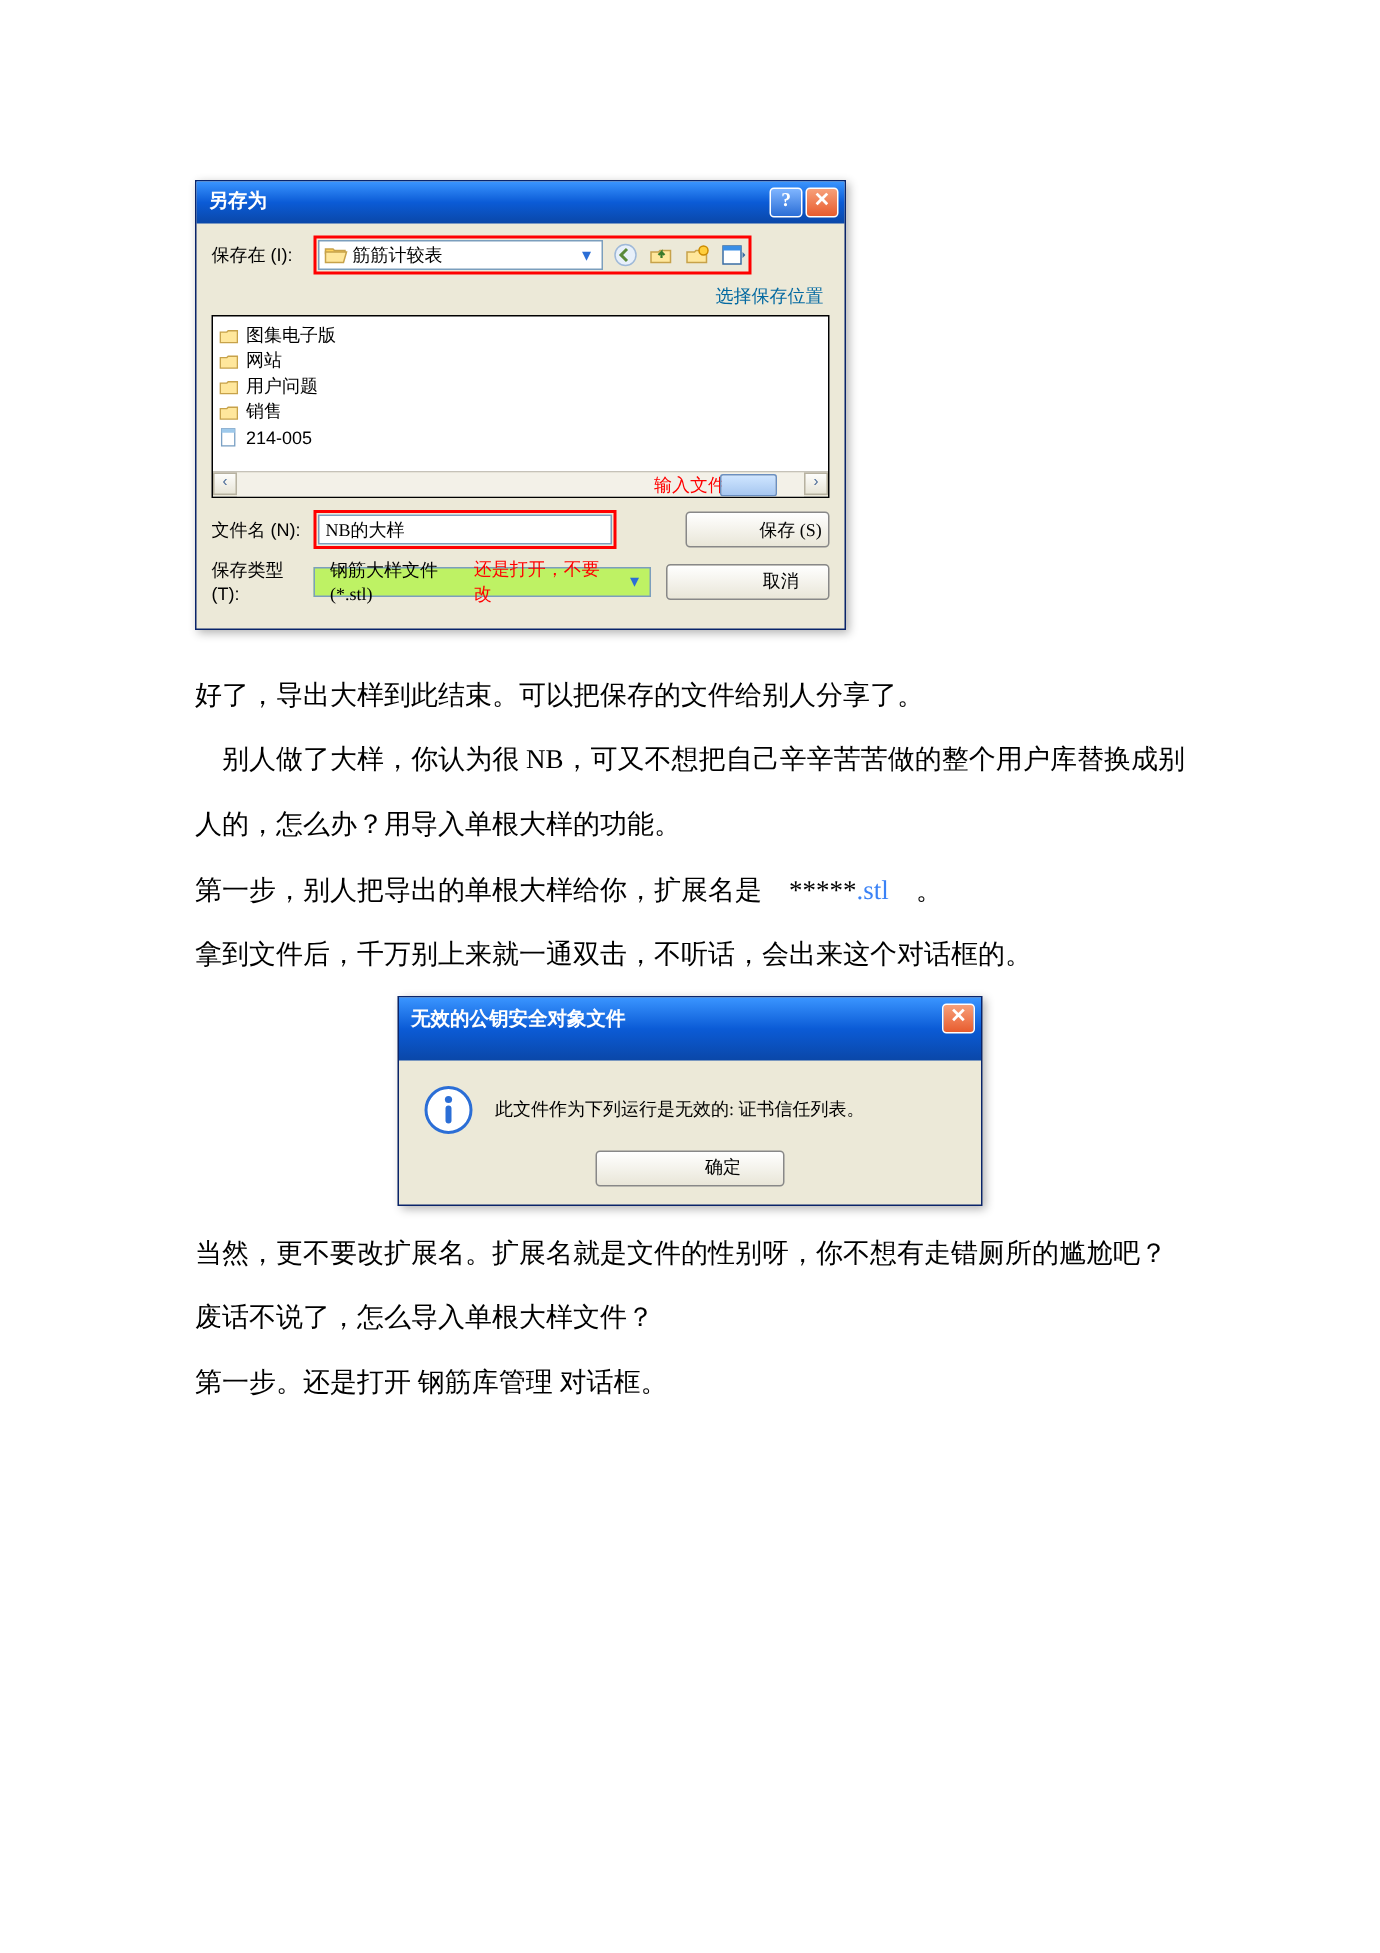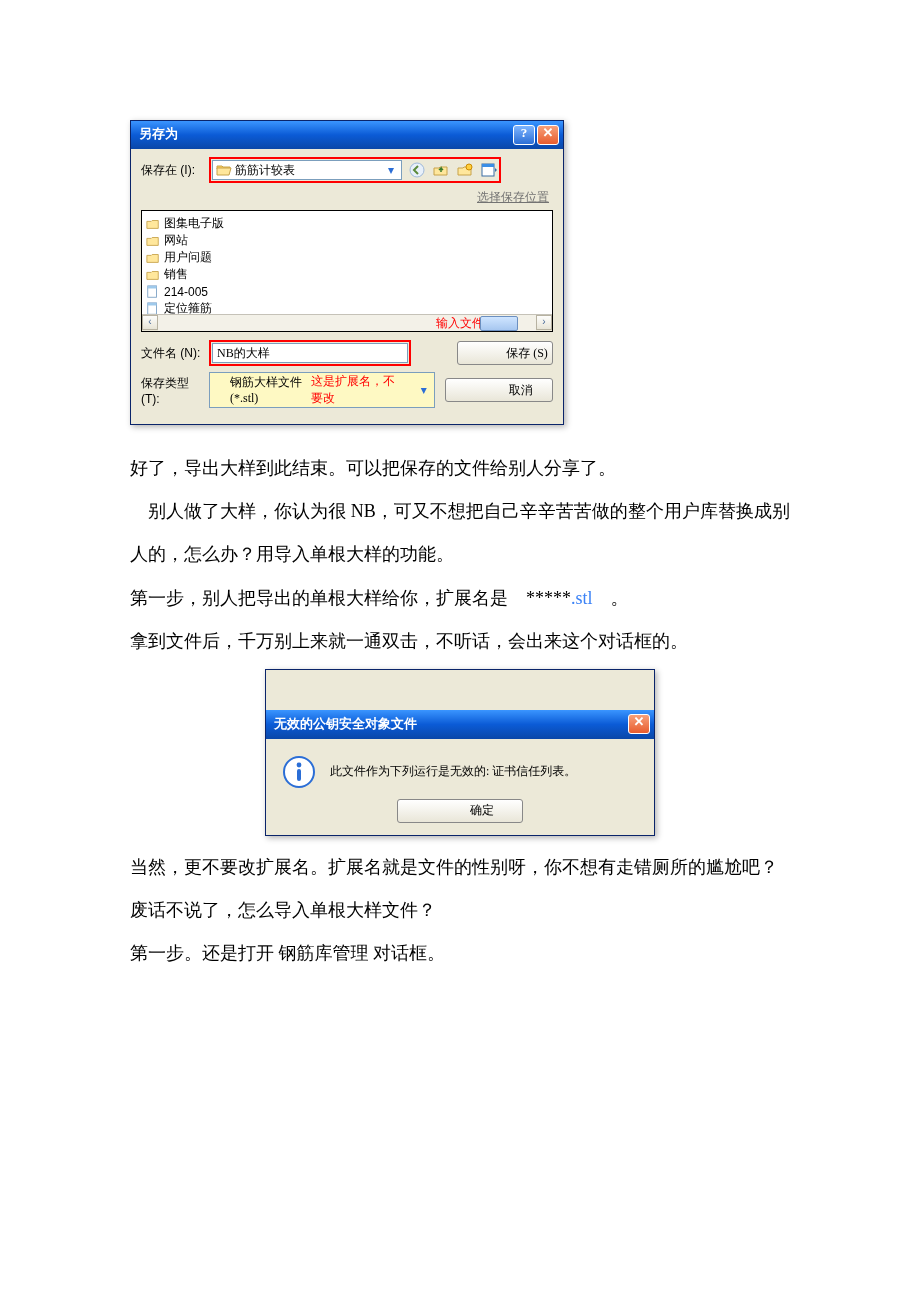--- a/index.html
+++ b/index.html
@@ -132,24 +132,24 @@
     height: 20px;
     background: #fff;
     border: 1px solid #7b9ebd;
     padding: 0 4px;
     box-sizing: border-box;
     font: 12px Tahoma, "SimSun";
     display:flex; align-items:center;
   }
   .filetype-field {
     width: 254px;
-    height: 36px;
-    background: #fef9c3;
+    height: 20px;
+    background: #bef264;
     border: 1px solid #7b9ebd;
-    padding: 0 20px;
+    padding: 0 10px;
     box-sizing: border-box;
     font: 12px Tahoma, "SimSun";
     display:flex; align-items:center;
     position: relative;
   }
   .filetype-field .chev {
     position:absolute; right:2px; width:16px; text-align:center; color:#2b6ed6;
   }
   .filetype-field .red-note {
     color:#ff0000; font: 12px "SimSun"; margin-left:auto; margin-right:18px;
@@ -159,24 +159,23 @@
     margin-left: 10px;
     background: linear-gradient(#fff,#e9e6d8);
     border: 1px solid #888;
     border-radius: 3px;
     font: 12px Tahoma, "SimSun";
     text-align:right;
     display:flex; align-items:center; justify-content:center;padding-left:44px;
   }
   .anno-savepos {
     text-align: right;
-    color: #737373;
+    color: #0369a1;
     font: 12px "SimSun";
     margin: 0 4px 4px 0;
-    text-decoration: underline;
   }
 
   
   .body-text p {
     font: 18px/2.4 "SimSun", serif;
     margin: 0;
     text-align: justify;
   }
   .body-text .heading {
     font-weight: bold;
@@ -190,22 +189,22 @@
   .err-wrap { display:flex; justify-content:center; margin: 6px 0 10px; }
   .err {
     width: 388px;
     background: #ece9d8;
     border: 1px solid #0a246a;
     box-shadow: 2px 2px 6px rgba(0,0,0,.3);
   }
   .err-title {
     background: linear-gradient(to bottom, #3a95ff 0%, #0b5bd6 50%, #0a47a8 100%);
     color:#fff; font: bold 13px Tahoma,"SimSun";
-    padding: 4px 4px 5px 8px; height:20px;
-    display:flex; align-items:center;margin-top:40px;
+    padding: 4px 4px 18px 8px; height:20px;
+    display:flex; align-items:center;
   }
   .err-title .spacer{flex:1;}
   .err-body {
     display:flex; align-items:center;
     padding: 16px 16px 10px 16px;
     font: 12px Tahoma,"SimSun";
   }
   .info-icon {
     width: 34px; height:34px; margin-right:14px;
     display:inline-flex;
@@ -312,29 +311,20 @@
         </div>
         <div class="item">
           <span class="fico">
               <svg viewBox="0 0 16 16">
                 <rect x="2" y="1" width="10" height="13" fill="#fff" stroke="#7aa0c4"></rect>
                 <rect x="2" y="1" width="10" height="3" fill="#9ec9eb"></rect>
               </svg>
             </span>
           <span>214-005</span>
         </div>
-        <div class="item">
-          <span class="fico">
-              <svg viewBox="0 0 16 16">
-                <rect x="2" y="1" width="10" height="13" fill="#fff" stroke="#7aa0c4"></rect>
-                <rect x="2" y="1" width="10" height="3" fill="#9ec9eb"></rect>
-              </svg>
-            </span>
-          <span>定位箍筋</span>
-        </div>
 
         <div class="hscroll">
           <span class="btn">‹</span>
           <span class="track">
             <span class="anno" style="position:absolute; right:40px; top:0;">输入文件名</span>
             <span class="thumb"></span>
           </span>
           <span class="btn">›</span>
         </div>
       </div>
@@ -347,21 +337,21 @@
           </span>
         </span>
         <span style="width:52px;"></span>
         <span class="winbtn">保存 (S)</span>
       </div>
 
       <div class="row">
         <span class="row-label">保存类型 (T):</span>
         <span class="filetype-field">
           <span>钢筋大样文件 (*.stl)</span>
-          <span class="red-note">这是扩展名，不要改</span>
+          <span class="red-note">还是打开，不要改</span>
           <span class="chev">▾</span>
         </span>
         <span class="winbtn">取消</span>
       </div>
 
     </div>
   </div>
 
   <div class="body-text">
     <p>好了，导出大样到此结束。可以把保存的文件给别人分享了。</p>

